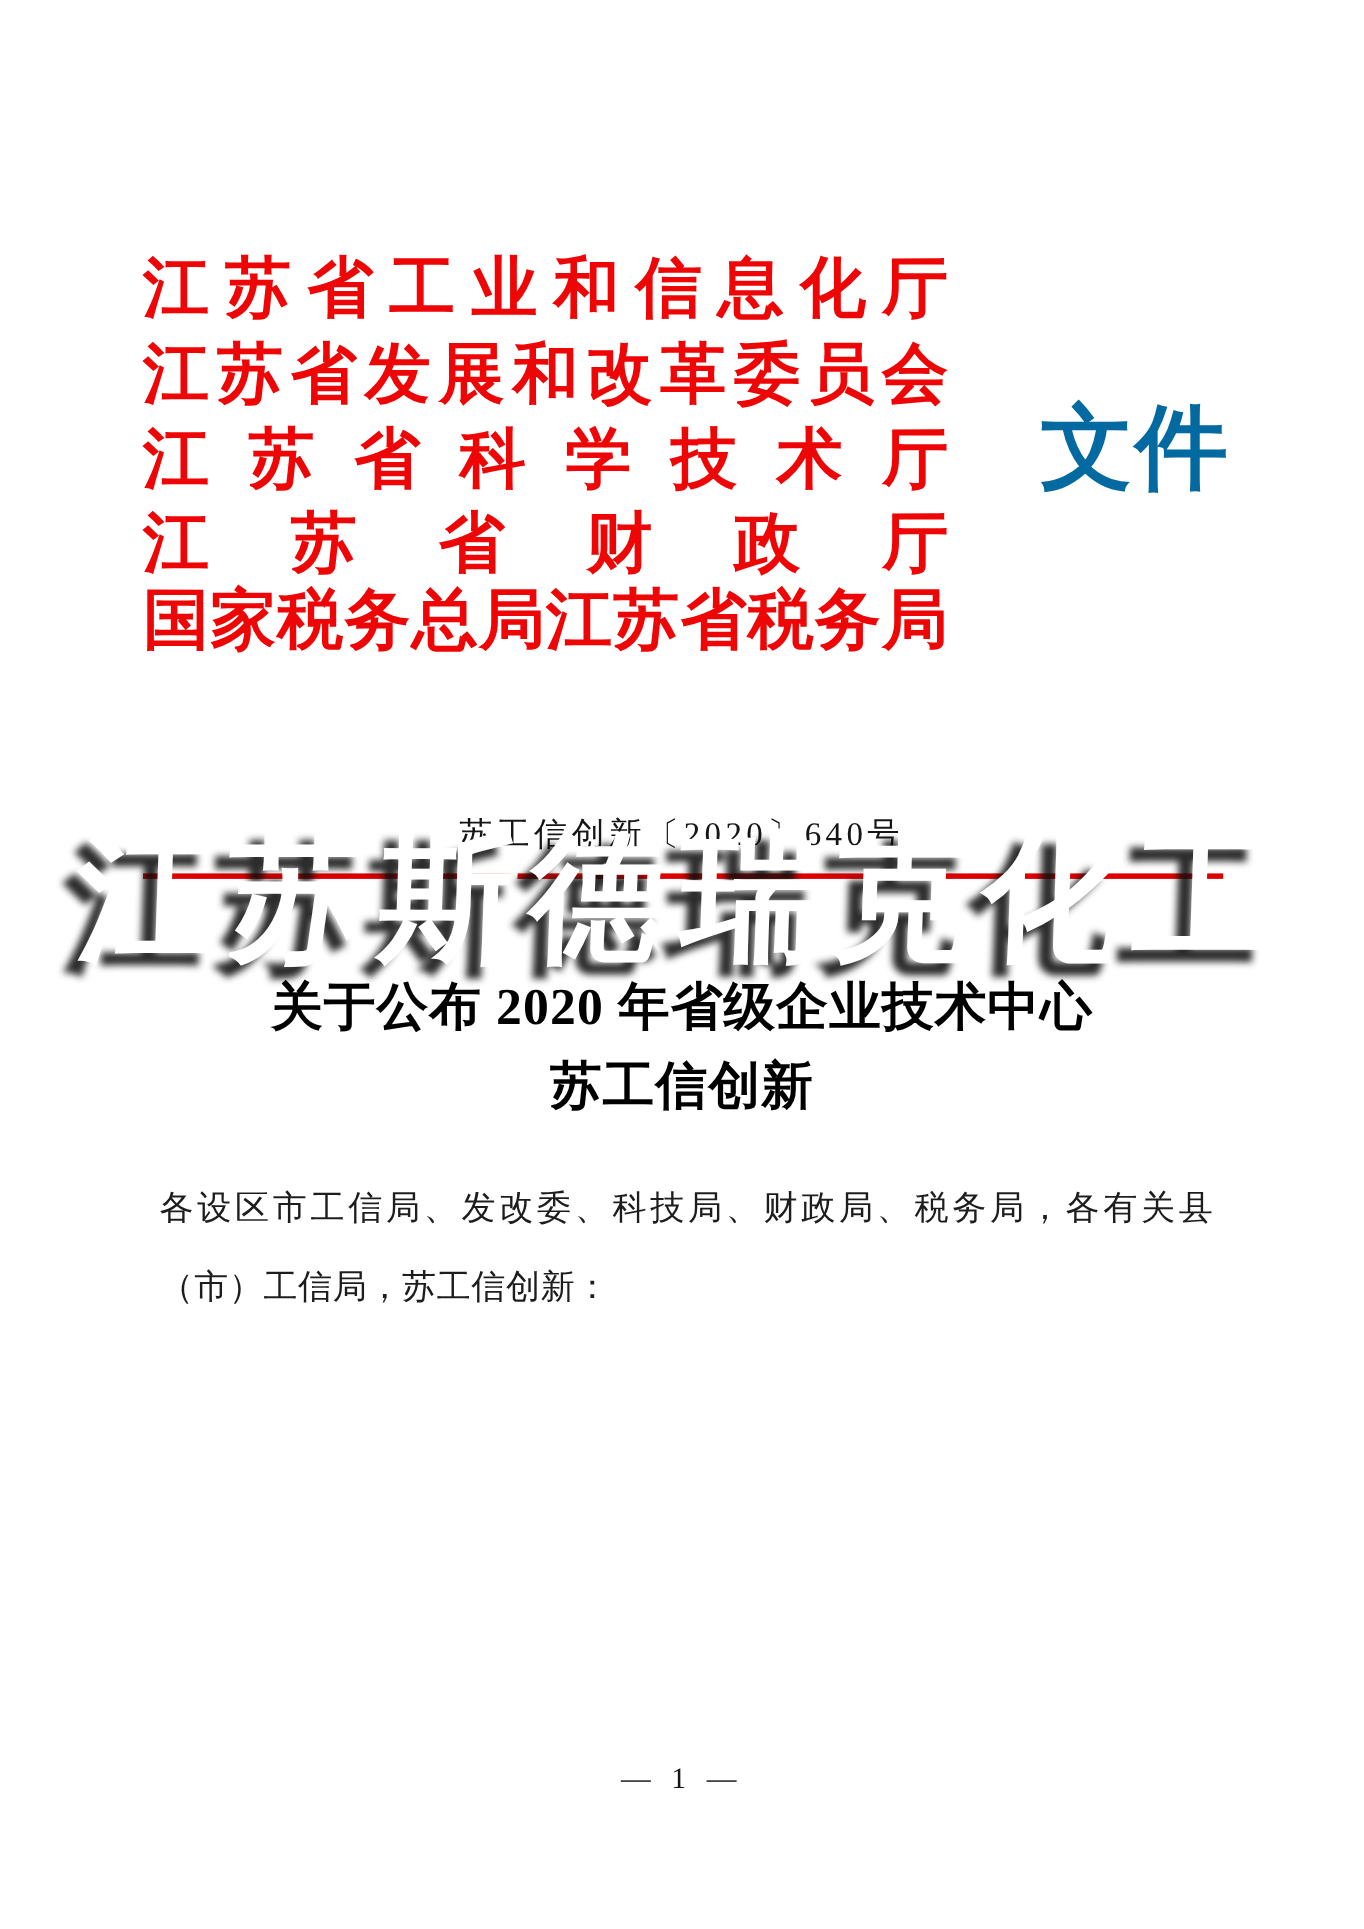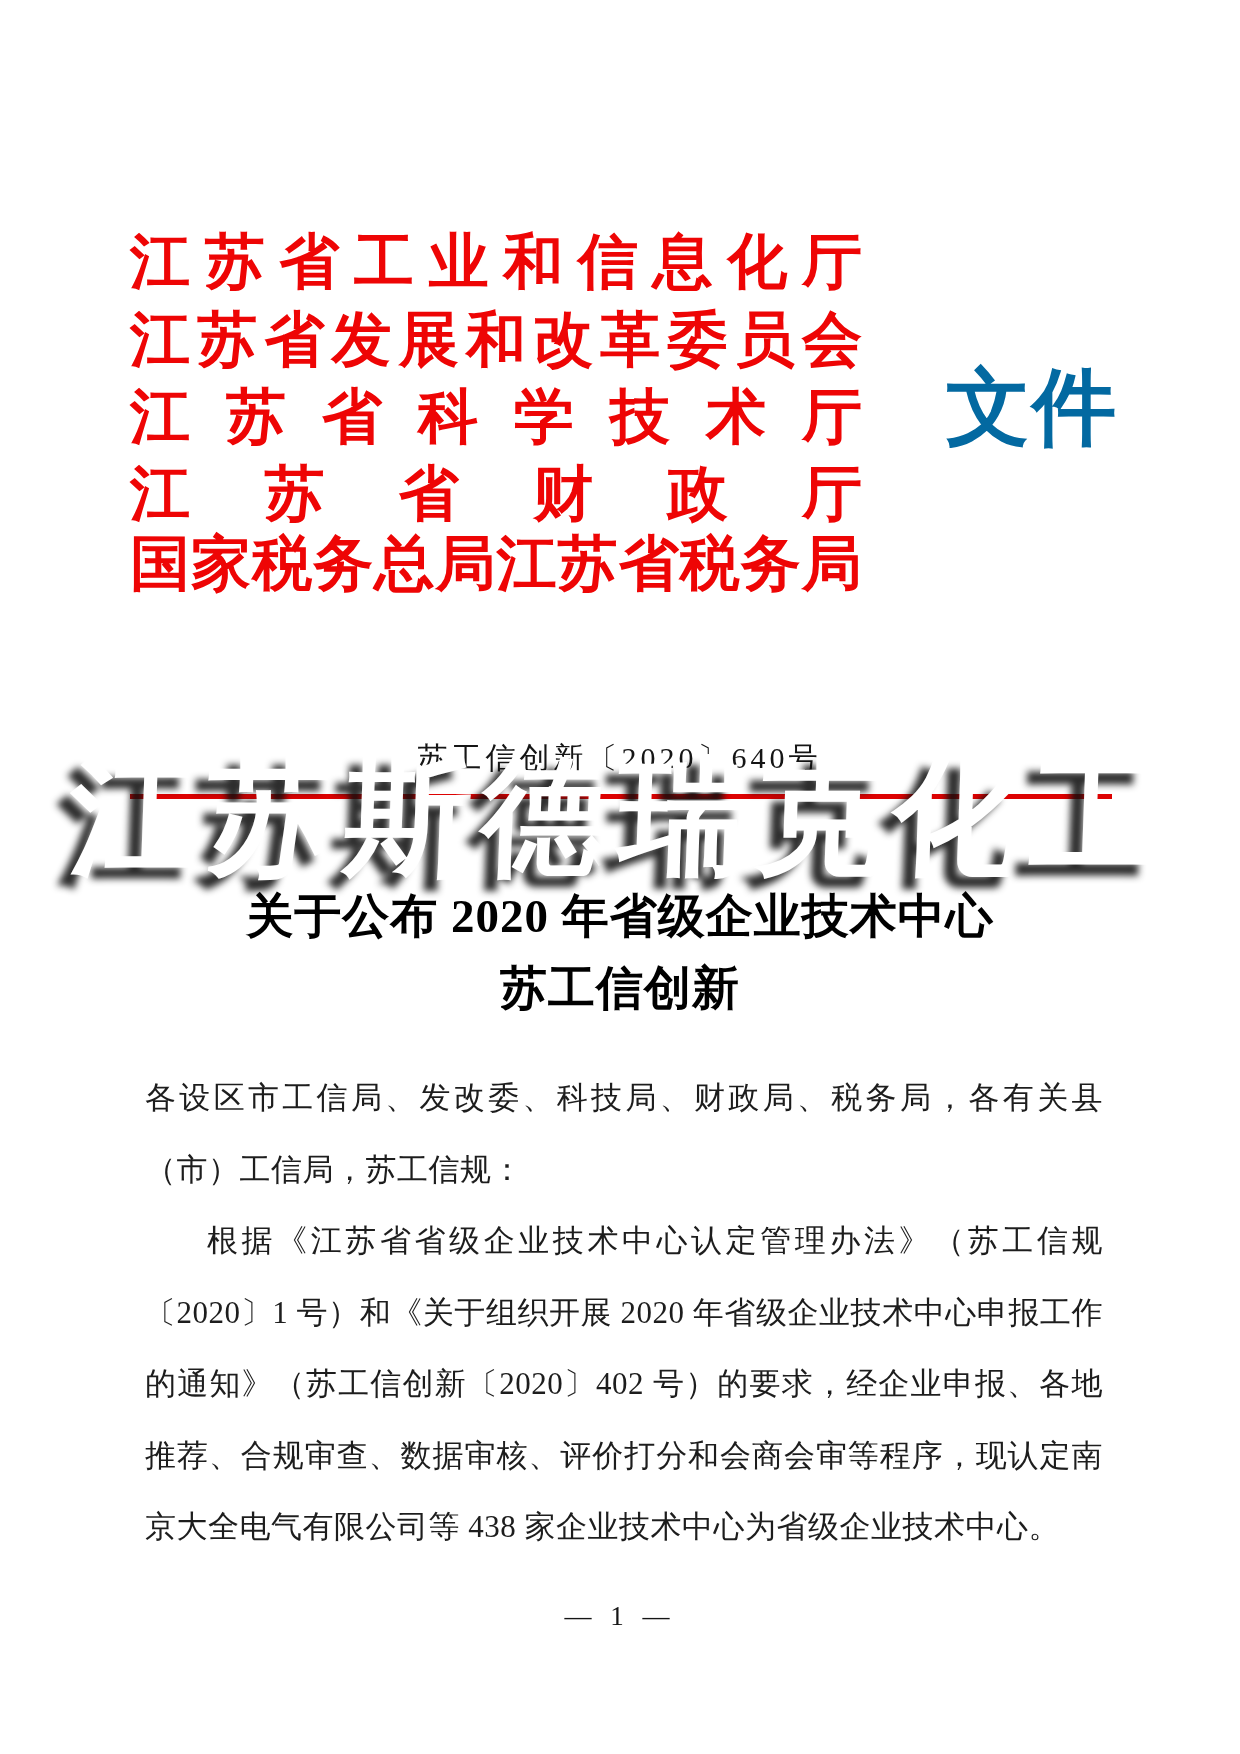--- a/index.html
+++ b/index.html
@@ -215,19 +215,18 @@
       <span>克</span>
       <span>化</span>
       <span>工</span>
     </div>
 
   <div class="title-line title-1">关于公布 2020 年省级企业技术中心</div>
 
   <div class="title-line title-2">苏工信创新</div>
 
   <div class="body-block">
-    <p>各设区市工信局、发改委、科技局、财政局、税务局，各有关县（市）工信局，苏工信规：</p>
-    <p class="indent">根据《江苏省省级企业技术中心认定管理办法》（苏工信规〔2020〕1 号）和《关于组织开展 2020 年省级企业技术中心申报工作的通知》（苏工信创新〔2020〕402 号）的要求，经企业申报、各地推荐、合规审查、数据审核、评价打分和会商会审等程序，现认定南京大全电气有限公司等 438 家企业技术中心为省级企业技术中心。</p>
+    <p>各设区市工信局、发改委、科技局、财政局、税务局，各有关县（市）工信局，苏工信创新：</p>
   </div>
 
   <div class="page-number">— 1 —</div>
 
 </div>
 
 </body></html>

